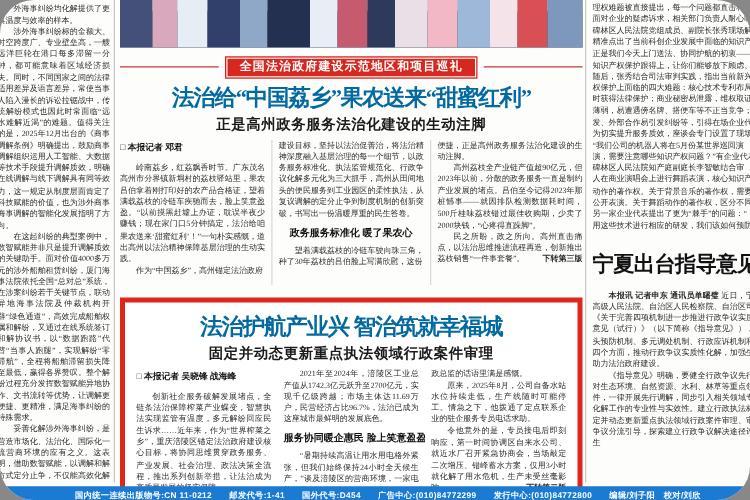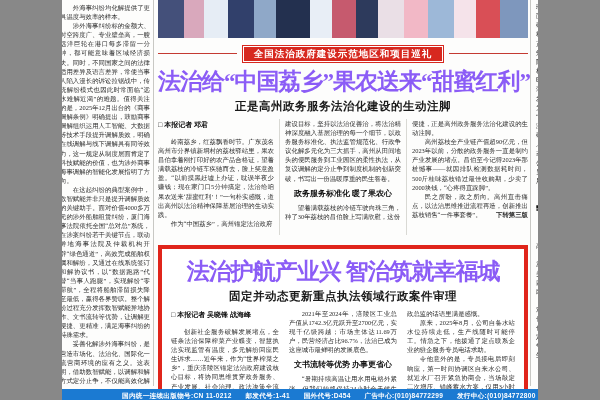--- a/index.html
+++ b/index.html
@@ -1,20 +1,21 @@
 <!DOCTYPE html>
 <html><head>
 <meta charset="utf-8">
 <style>
   * { box-sizing: border-box; margin: 0; padding: 0; }
   html,body { background:#888; }
   .page {
-    position: relative; width: 476px; height: 400px;
+    position: relative; width: 600px; height: 400px;
     background: #fdfdfc; overflow: hidden; margin: 0 auto;
     font-family: "Liberation Serif", "DejaVu Serif", serif;
+    border-radius: 27px;
   }
   .vrule { position: absolute; top: 0; width: 1px; height: 386px; background: #c8c8c4; }
   .v1 { left: 91px; }
   .v2 { left: 468px; }
 
   
   .leftcol { position: absolute; left: -2px; top: 3px; width: 90px; height: 382px; overflow: hidden; }
   .body {
     font-size: 6.4px; line-height: 9.1px; text-align: justify;
     color: #2b2b2b; margin: 0;
@@ -28,21 +29,21 @@
   .photo .sky { position: absolute; left: 0; right: 0; top: 0; height: 9px; background: #cfdceb; opacity: .85; }
 
   .bannerwrap { display: flex; align-items: center; margin-top: 8px; height: 15px; }
   .bline { flex: 1; height: 1px; background: #c43a32; }
   .banner {
     background: #d7281f; color: #fff; font-family: "Liberation Sans", "DejaVu Sans", sans-serif;
     font-weight: bold; font-size: 9.5px; line-height: 14px; padding: 0 10px; letter-spacing: 1px;
     border: 1px solid #fff; outline: 1px solid #d7281f; margin: 0 6px; white-space: nowrap;
   }
   h1.t1, h1.t2 {
-    font-size: 23px; font-weight: bold; text-align: center; color: #8b5cf6;
+    font-size: 18px; font-weight: bold; text-align: center; color: #0369a1;
     letter-spacing: -1px; margin: 5px 0 2px; white-space: nowrap;
     font-family: "Liberation Serif", "DejaVu Serif", serif;
   }
   h2.s1, h2.s2 {
     font-family: "Liberation Sans", "DejaVu Sans", sans-serif;
     font-size: 11.5px; font-weight: bold; text-align: center; color: #1a1a1a; margin: 0 0 5px;
     letter-spacing: .5px; white-space: nowrap;
   }
   .cols { display: flex; gap: 0; overflow: hidden; }
   .cols .col { flex: 1; overflow: hidden; padding: 0 5px; }
@@ -150,21 +151,21 @@
     <div class="redbox">
       <h1 class="t2">法治护航产业兴 智治筑就幸福城</h1>
       <h2 class="s2">固定并动态更新重点执法领域行政案件审理</h2>
       <div class="cols a2">
         <div class="col">
           <p class="byline">□ 本报记者 吴晓锋 战海峰</p>
           <p class="body ind">创新社企服务破解发展堵点，全链条法治保障榨菜产业蝶变，智慧执法实现监管有温度，多元解纷回应民生诉求……近年来，作为“世界榨菜之乡”，重庆涪陵区锚定法治政府建设核心目标，将协同思维贯穿政务服务、产业发展、社会治理、政法决策全流程，推出系列创新举措，让法治成为高质量发展的坚实保障。</p>
         </div>
         <div class="col">
           <p class="body ind">2021年至2024年，涪陵区工业总产值从1742.3亿元跃升至2700亿元，实现千亿级跨越；市场主体达11.69万户，民营经济占比96.7%，法治已成为这座城市最鲜明的发展底色。</p>
-          <h3 class="subhead">文书流转等优势 办事更省心</h3>
+          <h3 class="subhead">服务协同暖企惠民 脸上笑意盈盈</h3>
           <p class="body ind">“暑期持续高温让用水用电格外紧张，但我们始终保持24小时全天候生产，”谈及涪陵区的营商环境，一家电脑公司行</p>
         </div>
         <div class="col">
           <p class="body">政总监的话语里满是感慨。</p>
           <p class="body ind">原来，2025年8月，公司自备水站水位持续走低，生产线随时可能停工。情急之下，他拨通了定点联系企业的驻企服务专员电话求助。</p>
           <p class="body ind"><span>令他意外的是，专员接电后即刻响应，第一时间协调区自来水公司、就近水厂召开紧急协商会，当场敲定二次增压、错峰蓄水方案，仅用3小时就化解了用水危机，生产未受丝毫影响。</span><b class="jump">下转第二版</b></p>
         </div>
       </div>
     </div>
   </div>

